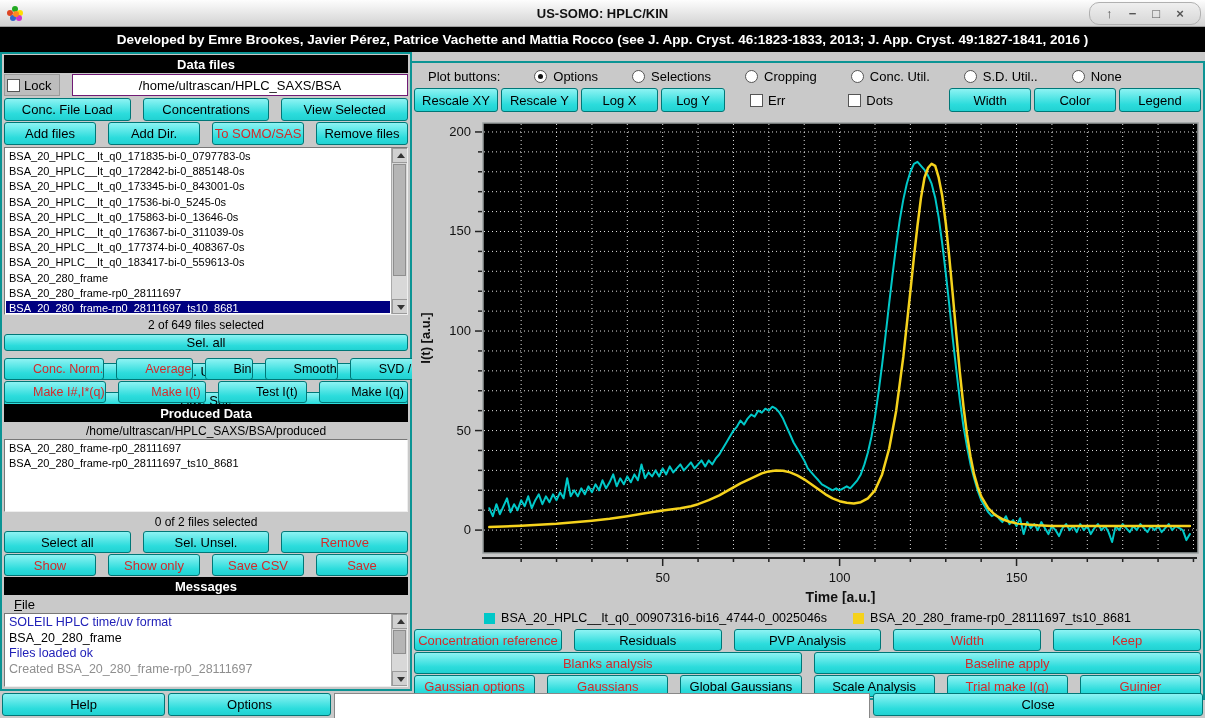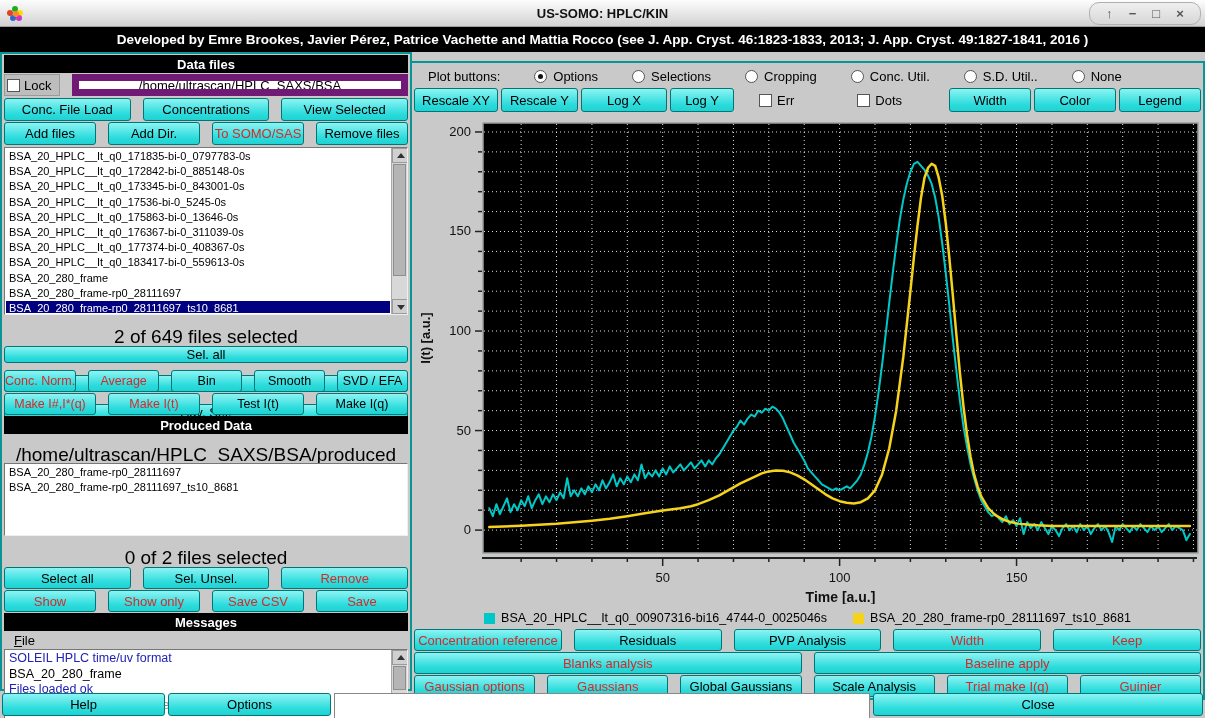--- a/index.html
+++ b/index.html
@@ -31,42 +31,42 @@
     border:2px solid #0b9494; border-left:none; background:#c9c9c9; padding:0 2px; }
 
   .hdr { height:18px; margin-top:1px; background:#000; color:#fff; font-weight:bold; font-size:13px;
     display:flex; align-items:center; justify-content:center; flex:none; }
 
   .row { display:flex; gap:12px; margin-top:1px; flex:none; }
   .btn { flex:1; height:100%; background:linear-gradient(#8df3f3,#2cdcdc 70%,#21d2d2);
     border:1px solid #077; border-radius:3px; font-size:13px; color:#000;
     display:flex; align-items:center; justify-content:center; white-space:nowrap; cursor:default; }
   .btn.red { color:#d42a2a; }
-  .btn.small { font-size:12.5px; }
+  .btn.small { font-size:12.5px;padding-left:28px; }
 
   .lockbox { width:56px; background:#bdbdbd; border:1px solid #9a9a9a; display:flex; align-items:center; gap:4px; padding-left:2px; font-size:13px; }
   .cb { width:13px; height:13px; background:#fff; border:1px solid #555; flex:none; }
-  .pathbox { flex:1; background:#fff; border:7px solid #701a75; font-size:13px;
+  .pathbox { flex:1; background:#fff; border:1px solid #701a75; font-size:13px;
     display:flex; align-items:center; justify-content:center; overflow:hidden; }
 
   .listbox { background:#fff; border:1px solid #777; border-right-color:#eee; border-bottom-color:#eee;
     position:relative; overflow:hidden; flex:none; }
   .list-items { position:absolute; left:1px; top:1px; right:17px; bottom:1px; overflow:hidden; }
   .list-item { font-size:11px; line-height:15.2px; padding-left:3px; white-space:nowrap; color:#000; }
   .list-item.selected { background:#000080; color:#fff; }
 
   .vscroll { position:absolute; right:0; top:0; bottom:0; width:16px; background:#d8d8d8; border-left:1px solid #aaa; }
   .sbtn { position:absolute; left:0; width:16px; height:15px; background:#d0d0d0; border:1px solid #9a9a9a; }
   .sbtn.up { top:0; } .sbtn.down { bottom:0; }
   .tri-up,.tri-down { position:absolute; left:4px; width:0; height:0; border-left:4px solid transparent; border-right:4px solid transparent; }
   .tri-up { top:4px; border-bottom:5px solid #333; }
   .tri-down { top:5px; border-top:5px solid #333; }
   .sthumb { position:absolute; left:1px; width:13px; background:#b5b5b5; border:1px solid #8e8e8e; }
 
-  .status { height:17px; margin-top:13px; font-size:19px; display:flex; align-items:center; justify-content:center; flex:none; }
+  .status { height:17px; margin-top:1px; font-size:12px; display:flex; align-items:center; justify-content:center; flex:none; }
 
   .filemenu { height:18px; display:flex; align-items:center; padding-left:10px; font-size:13px; flex:none; }
   .msg-line { font-size:12.5px; line-height:15.5px; padding-left:3px; white-space:nowrap; }
   .msg-blue { color:#2121b8; } .msg-gray { color:#8f8f8f; } .msg-black { color:#000; }
 
   
   .radio-row { height:22px; margin-top:2px; display:flex; align-items:center; gap:34px; padding-left:14px; font-size:13px; }
   .radio-item { display:flex; align-items:center; gap:6px; }
   .radio { width:13px; height:13px; border-radius:50%; background:#fff; border:1px solid #555; position:relative; flex:none; }
   .radio.sel::after { content:""; position:absolute; left:3px; top:3px; width:5px; height:5px; border-radius:50%; background:#111; }
@@ -257,21 +257,21 @@
           </span>
           <span class="radio-item">
             <span class="radio"></span>
             <span>None</span>
           </span>
         </div>
 
       <div class="toolbar">
           <div class="btn" style="width: 84px;">Rescale XY</div>
           <div class="btn" style="width: 77px;">Rescale Y</div>
-          <div class="btn" style="width: 86px;">Log X</div>
+          <div class="btn" style="width: 77px;">Log X</div>
           <div class="btn" style="width: 64px;">Log Y</div>
           <span class="cb-item" style="margin-left: 22px;">
             <span class="cb"></span>
             <span>Err</span>
           </span>
           <span class="cb-item" style="margin-left: 60px;">
             <span class="cb"></span>
             <span>Dots</span>
           </span>
           <div class="btn" style="width: 82px; margin-left: auto;">Width</div>

